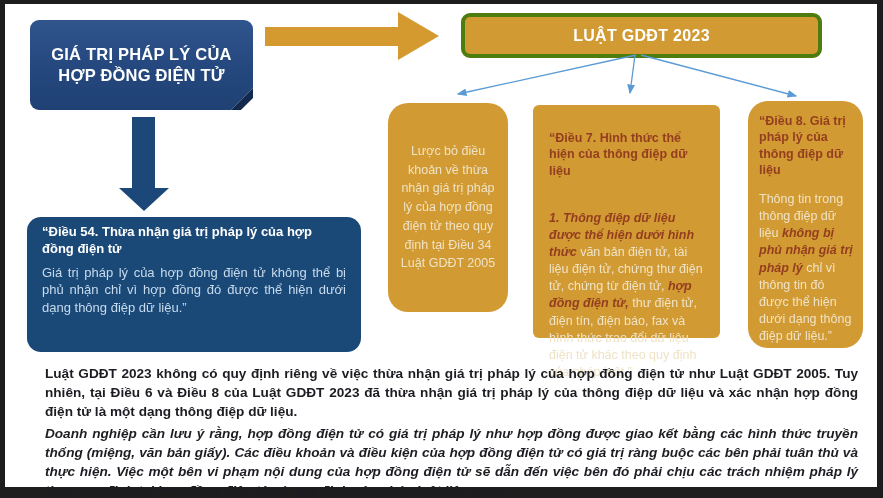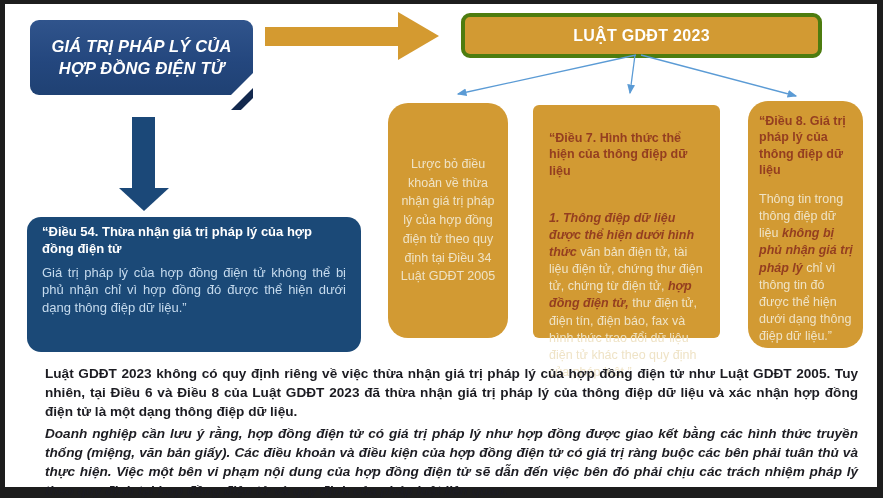--- a/index.html
+++ b/index.html
@@ -1,26 +1,26 @@
 <!DOCTYPE html>
 <html lang="vi"><head>
 <meta charset="utf-8">
 <style>
   html,body{margin:0;padding:0;}
   .page{position:relative;width:883px;height:498px;background:#1d1d1d;overflow:hidden;
         font-family:"Liberation Sans", sans-serif;}
   .sheet{position:absolute;left:5px;top:4px;width:872px;height:483px;background:#ffffff;}
 
   
-  .source-box{position:absolute;left:25px;top:16px;width:223px;height:75px;
+  .source-box{position:absolute;left:25px;top:16px;width:223px;height:90px;
     background:linear-gradient(180deg,#30548c 0%,#24477e 55%,#1f4173 100%);
     border-radius:9px;
     clip-path:polygon(0 0,100% 0,100% calc(100% - 22px),calc(100% - 22px) 100%,0 100%);
     display:flex;flex-direction:column;justify-content:center;align-items:center;
-    color:#ffffff;font-weight:bold;font-size:16.5px;line-height:1.3;text-align:center;letter-spacing:.2px;font-style:italic;}
+    color:#ffffff;font-weight:bold;font-size:16.5px;line-height:1.3;text-align:center;letter-spacing:.2px;}
   .source-fold{position:absolute;left:226px;top:84px;width:22px;height:22px;background:#13294e;
     clip-path:polygon(0 100%,100% 0,100% 45%,45% 100%);}
 
   
   .oarrow-body{position:absolute;left:260px;top:23px;width:134px;height:19px;background:#d49a30;}
   .oarrow-head{position:absolute;left:393px;top:8px;width:0;height:0;
     border-top:24px solid transparent;border-bottom:24px solid transparent;border-left:41px solid #d49a30;}
 
   
   .law2023{position:absolute;left:456px;top:9px;width:361px;height:45px;background:#d29a33;
@@ -40,21 +40,21 @@
   .law2005{position:absolute;left:22px;top:213px;width:334px;height:135px;background:#1b4977;
     border-radius:14px;box-sizing:border-box;padding:7px 15px 8px;color:#fff;}
   .law2005-title{text-align:center;font-weight:bold;font-size:15px;margin:2px 0 5px;}
   .law2005-heading{font-weight:bold;font-size:13px;line-height:1.28;color:#ffffff;}
   .law2005-body{font-size:13px;line-height:1.32;color:#c6dbee;margin-top:7px;text-align:justify;}
 
   
   .obox{position:absolute;background:#d29a33;border-radius:24px;box-sizing:border-box;color:#efe3c6;}
   .obox .hd{color:#943e20;font-weight:bold;font-size:12.5px;line-height:1.3;}
   .obox .em{color:#943e20;font-weight:bold;font-style:italic;}
-  .note-box{left:383px;top:99px;width:120px;height:235px;display:flex;align-items:center;border-radius:20px;}
+  .note-box{left:383px;top:99px;width:120px;height:209px;display:flex;align-items:center;border-radius:20px;}
   .note-text{font-size:12.5px;line-height:1.5;text-align:center;padding:0 9px;width:100%;}
   .a7-box{left:528px;top:101px;width:187px;height:233px;padding:25px 13px 0 16px;border-radius:6px;}
   .a7-body{font-size:12.5px;line-height:1.37;margin-top:31px;}
   .a8-box{left:743px;top:97px;width:115px;height:247px;padding:12px 8px 0 11px;border-radius:20px;}
   .a8-body{font-size:12.5px;line-height:1.37;margin-top:13px;}
 
   
   .commentary{position:absolute;left:40px;top:360px;width:813px;color:#1c1c22;}
   .commentary p{margin:0;font-size:13.6px;line-height:1.4;text-align:justify;font-weight:bold;}
   .commentary p.ital{font-style:italic;margin-top:3px;}

